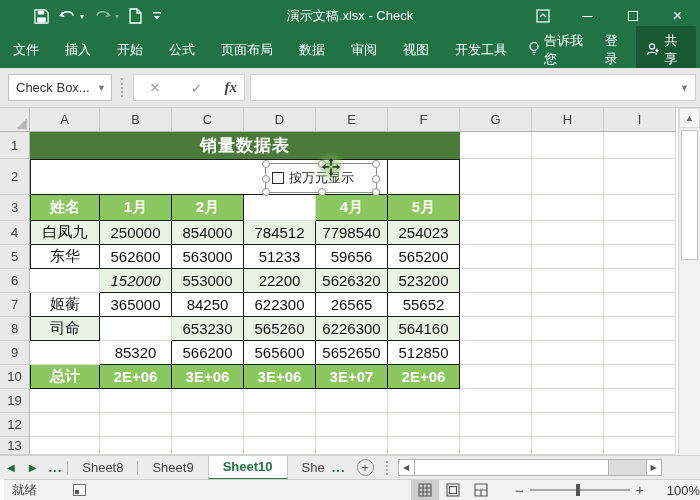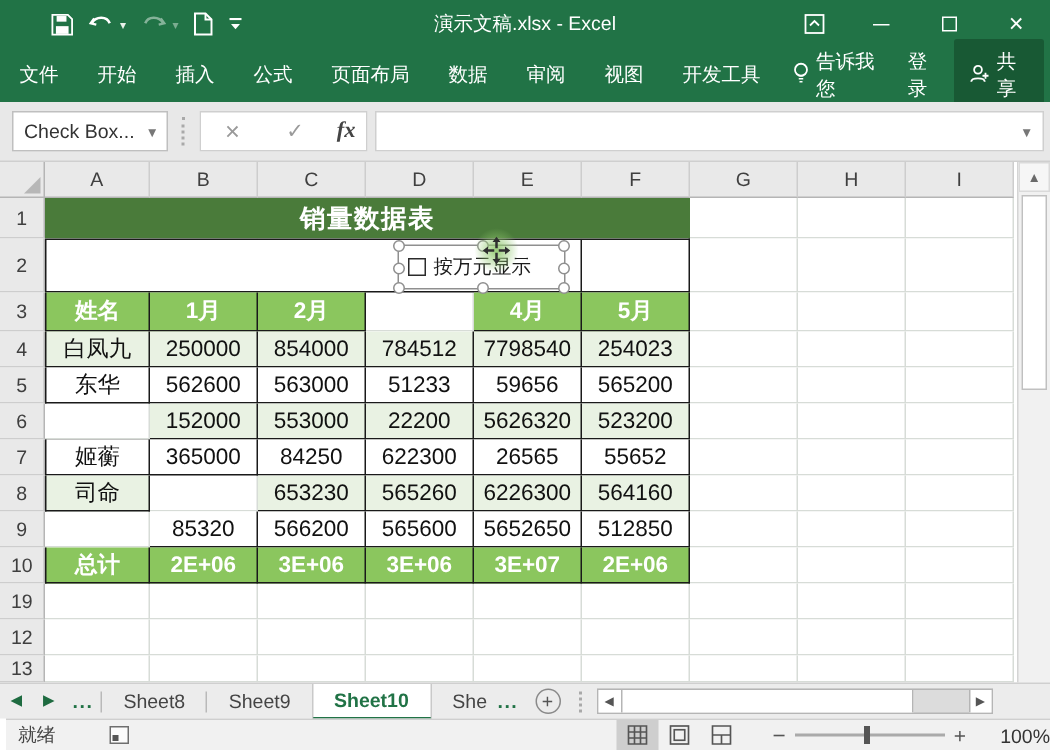--- a/index.html
+++ b/index.html
@@ -162,43 +162,43 @@
           <path d="M8 1 v4 h4" fill="none" stroke="#fff" stroke-width="1.3"></path>
         </svg>
     </span>
     <span>
       <svg width="10" height="12" viewBox="0 0 10 12">
           <rect x="1" y="2" width="8" height="1.4" fill="#fff"></rect>
           <path d="M2 6 L8 6 L5 9.5 z" fill="#fff"></path>
         </svg>
     </span>
   </div>
-  <div id="win-title">演示文稿.xlsx - Excel</div>
+  <div id="win-title">演示文稿.xlsx - Check</div>
   <div class="winbtns">
     <div class="winbtn">
       <svg width="14" height="14" viewBox="0 0 14 14">
           <rect x="1" y="1" width="12" height="12" fill="none" stroke="#fff" stroke-width="1.2"></rect>
           <path d="M4 8 L7 5 L10 8" fill="none" stroke="#fff" stroke-width="1.2"></path>
         </svg>
     </div>
     <div class="winbtn">
         <span class="mini-line"></span>
       </div>
     <div class="winbtn">
         <span class="maxi-box"></span>
       </div>
     <div class="winbtn" style="font-size:17px;">×</div>
   </div>
 </div>
 
 <div id="ribbon">
   <div id="ribbon-tabs">
       <div class="rtab">文件</div>
+      <div class="rtab">插入</div>
       <div class="rtab">开始</div>
-      <div class="rtab">插入</div>
       <div class="rtab">公式</div>
       <div class="rtab">页面布局</div>
       <div class="rtab">数据</div>
       <div class="rtab">审阅</div>
       <div class="rtab">视图</div>
       <div class="rtab">开发工具</div>
     </div>
   <div id="ribbon-right">
     <div class="tellme">
       <span>
@@ -396,21 +396,21 @@
       <div class="cell tbl band" style="grid-area: 5 / 5;">784512</div>
       <div class="cell tbl band" style="grid-area: 5 / 6;">7798540</div>
       <div class="cell tbl band" style="grid-area: 5 / 7;">254023</div>
       <div class="cell tbl  bl" style="grid-area: 6 / 2;">东华</div>
       <div class="cell tbl " style="grid-area: 6 / 3;">562600</div>
       <div class="cell tbl " style="grid-area: 6 / 4;">563000</div>
       <div class="cell tbl " style="grid-area: 6 / 5;">51233</div>
       <div class="cell tbl " style="grid-area: 6 / 6;">59656</div>
       <div class="cell tbl " style="grid-area: 6 / 7;">565200</div>
       <div class="cell tbl band bl" style="grid-area: 7 / 2; margin-top: 24px;">折颜</div>
-      <div class="cell tbl band" style="grid-area: 7 / 3;">152000</div>
+      <div class="cell tbl band" style="grid-area: 7 / 3; font-style: italic;">152000</div>
       <div class="cell tbl band" style="grid-area: 7 / 4;">553000</div>
       <div class="cell tbl band" style="grid-area: 7 / 5;">22200</div>
       <div class="cell tbl band" style="grid-area: 7 / 6;">5626320</div>
       <div class="cell tbl band" style="grid-area: 7 / 7;">523200</div>
       <div class="cell tbl  bl" style="grid-area: 8 / 2;">姬蘅</div>
       <div class="cell tbl " style="grid-area: 8 / 3;">365000</div>
       <div class="cell tbl " style="grid-area: 8 / 4;">84250</div>
       <div class="cell tbl " style="grid-area: 8 / 5;">622300</div>
       <div class="cell tbl " style="grid-area: 8 / 6;">26565</div>
       <div class="cell tbl " style="grid-area: 8 / 7;">55652</div>

